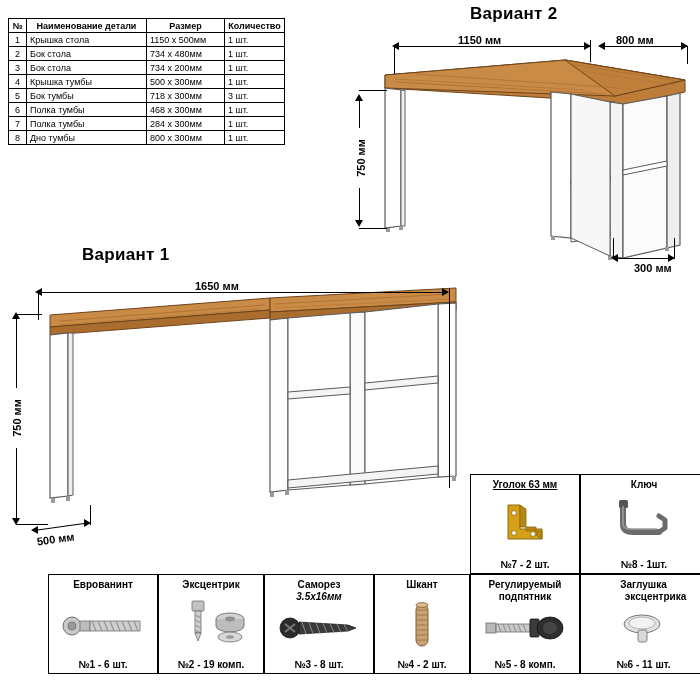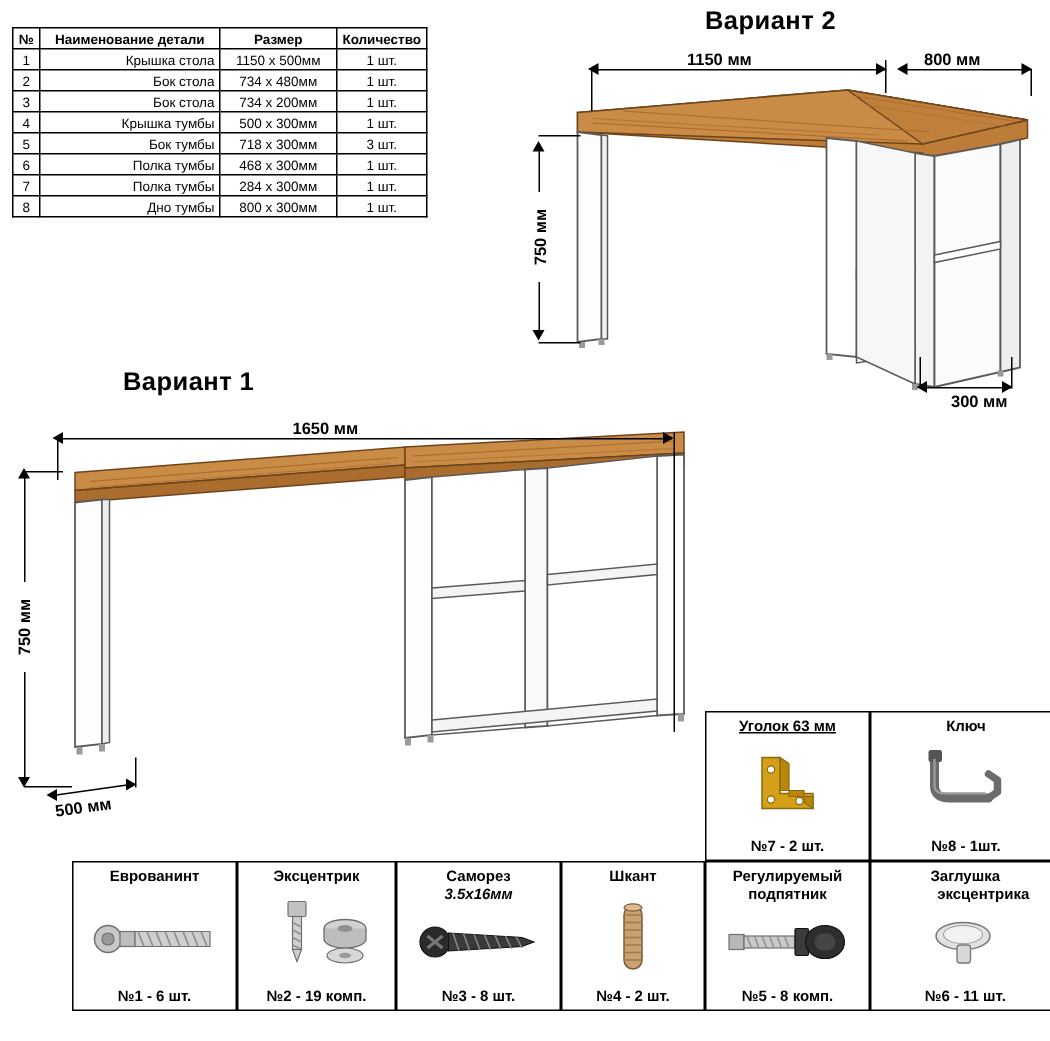--- a/index.html
+++ b/index.html
@@ -26,23 +26,23 @@
   #parts-table th, #parts-table td {
     border: 1px solid #000;
     padding: 1px 3px;
     height: 14px;
     box-sizing: border-box;
     font-weight: normal;
     white-space: nowrap;
   }
   #parts-table th { font-weight: bold; text-align: center; font-size: 9px;}
   .col-num { width: 18px; text-align: center; }
-  .col-name { width: 120px; text-align: right; }
-  .col-size { width: 78px; text-align: center; }
-  .col-qty  { width: 60px; text-align: center; }
+  .col-name { width: 120px; text-align: left; }
+  .col-size { width: 78px; text-align: left; }
+  .col-qty  { width: 60px; }
 
   
   .variant-title {
     font-size: 17px;
     font-weight: bold;
     letter-spacing: 0.3px;
   }
   #variant2-title { left: 470px; top: 4px; }
   #variant1-title { left: 82px; top: 245px; }
 

